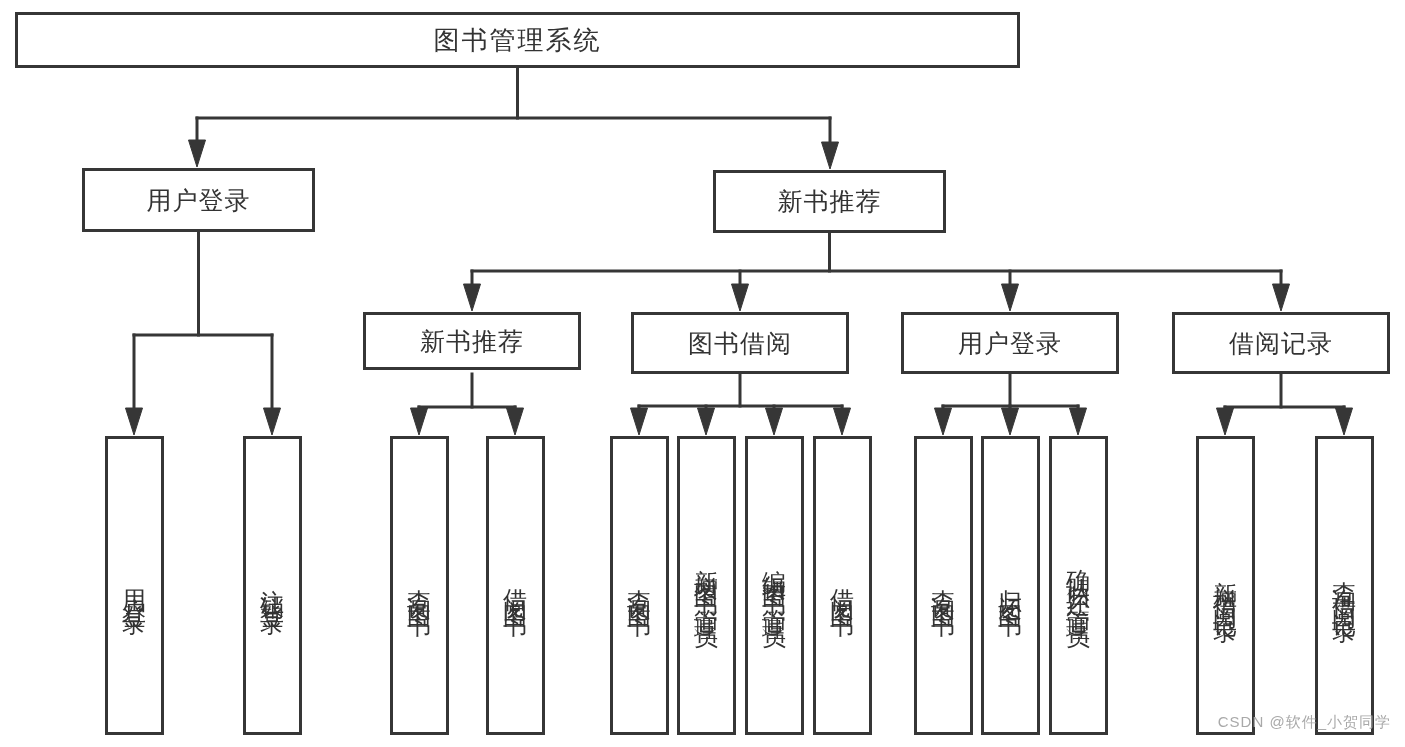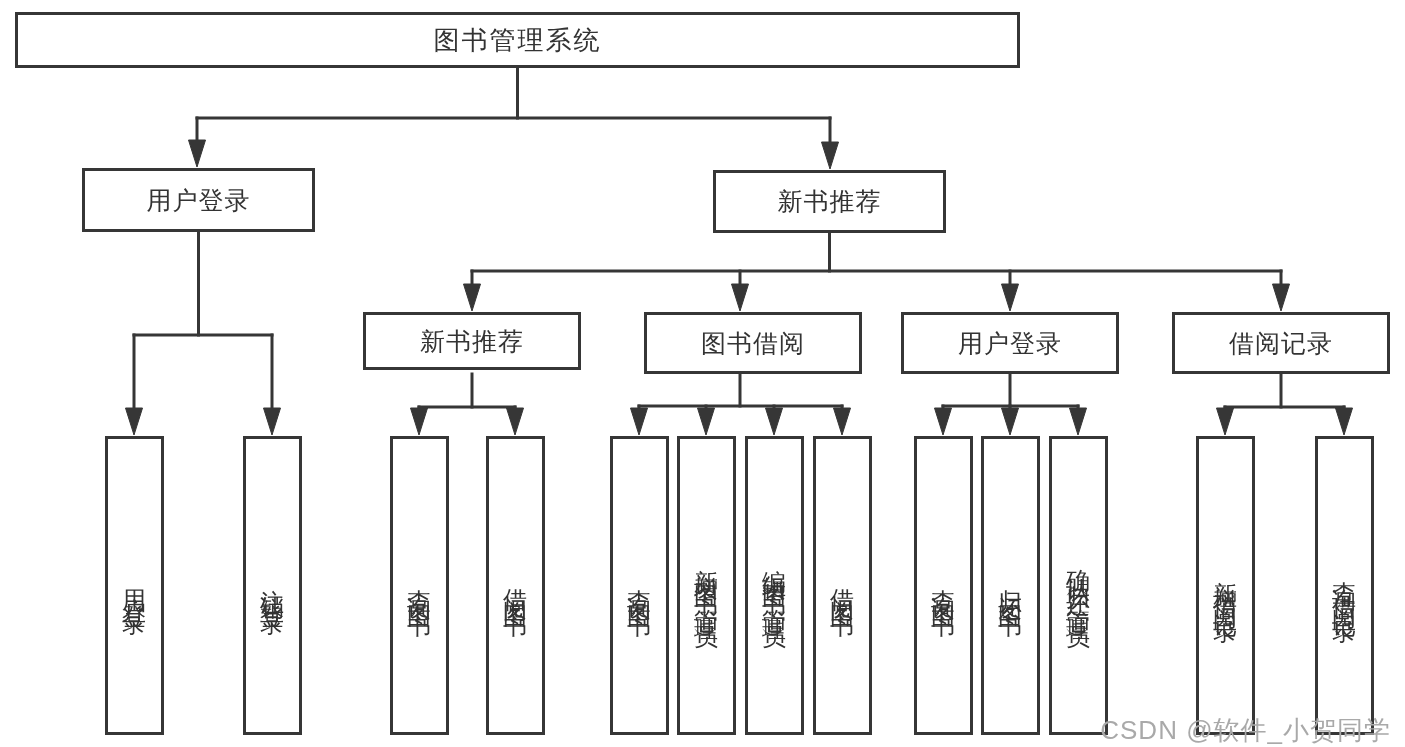--- a/index.html
+++ b/index.html
@@ -50,21 +50,21 @@
     font-size: 24px;
     letter-spacing: 8px;
     line-height: 1;
     white-space: nowrap;
     color: var(--text);
   }
   .watermark {
     position: absolute;
     top: 713px;
     right: 14px;
-    font-size: 26px;
+    font-size: 15px;
     letter-spacing: 1px;
     color: var(--watermark);
   }
 </style>
 </head>
 <body>
 
 <div class="canvas">
 
   <svg class="connectors" viewBox="0 0 1405 747" xmlns="http://www.w3.org/2000/svg">
@@ -149,21 +149,21 @@
   <div class="box" style="left:82px; top:168px; width:233px; height:64px;">
     <span class="hlabel">用户登录</span>
   </div>
   <div class="box" style="left:713px; top:170px; width:233px; height:63px;">
     <span class="hlabel">新书推荐</span>
   </div>
 
   <div class="box" style="left:363px; top:312px; width:218px; height:58px;">
     <span class="hlabel">新书推荐</span>
   </div>
-  <div class="box" style="left:644px; top:312px; width:218px; height:62px;">
+  <div class="box" style="left:631px; top:312px; width:218px; height:62px;">
     <span class="hlabel">图书借阅</span>
   </div>
   <div class="box" style="left:901px; top:312px; width:218px; height:62px;">
     <span class="hlabel">用户登录</span>
   </div>
   <div class="box" style="left:1172px; top:312px; width:218px; height:62px;">
     <span class="hlabel">借阅记录</span>
   </div>
 
   <div class="leaf" style="left:104.5px;">

